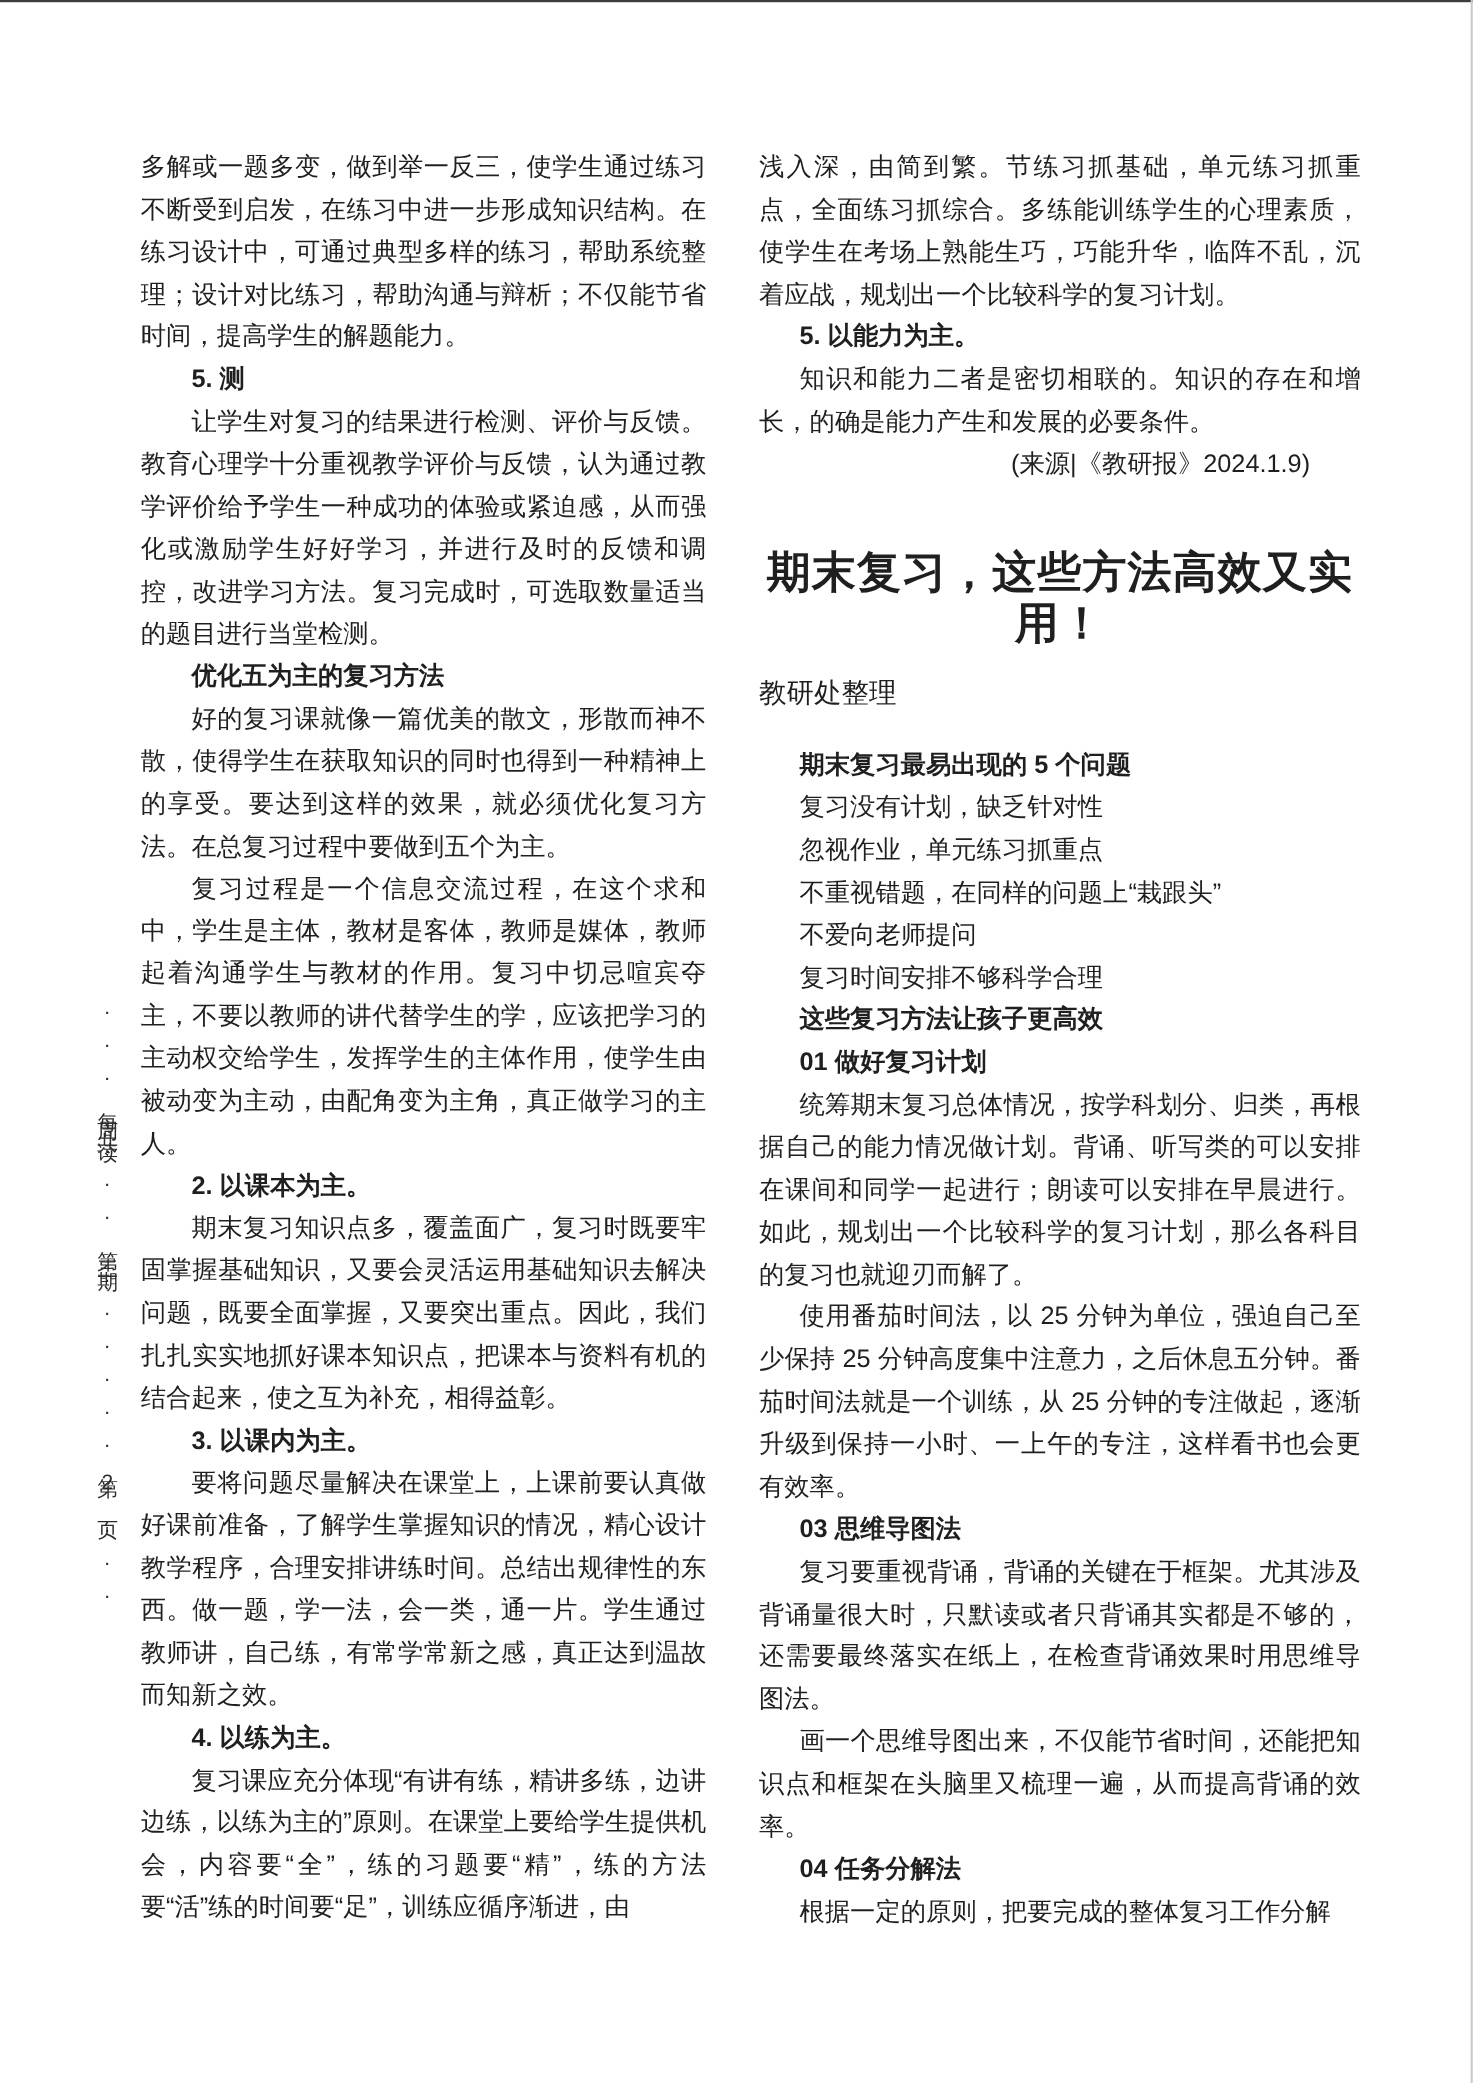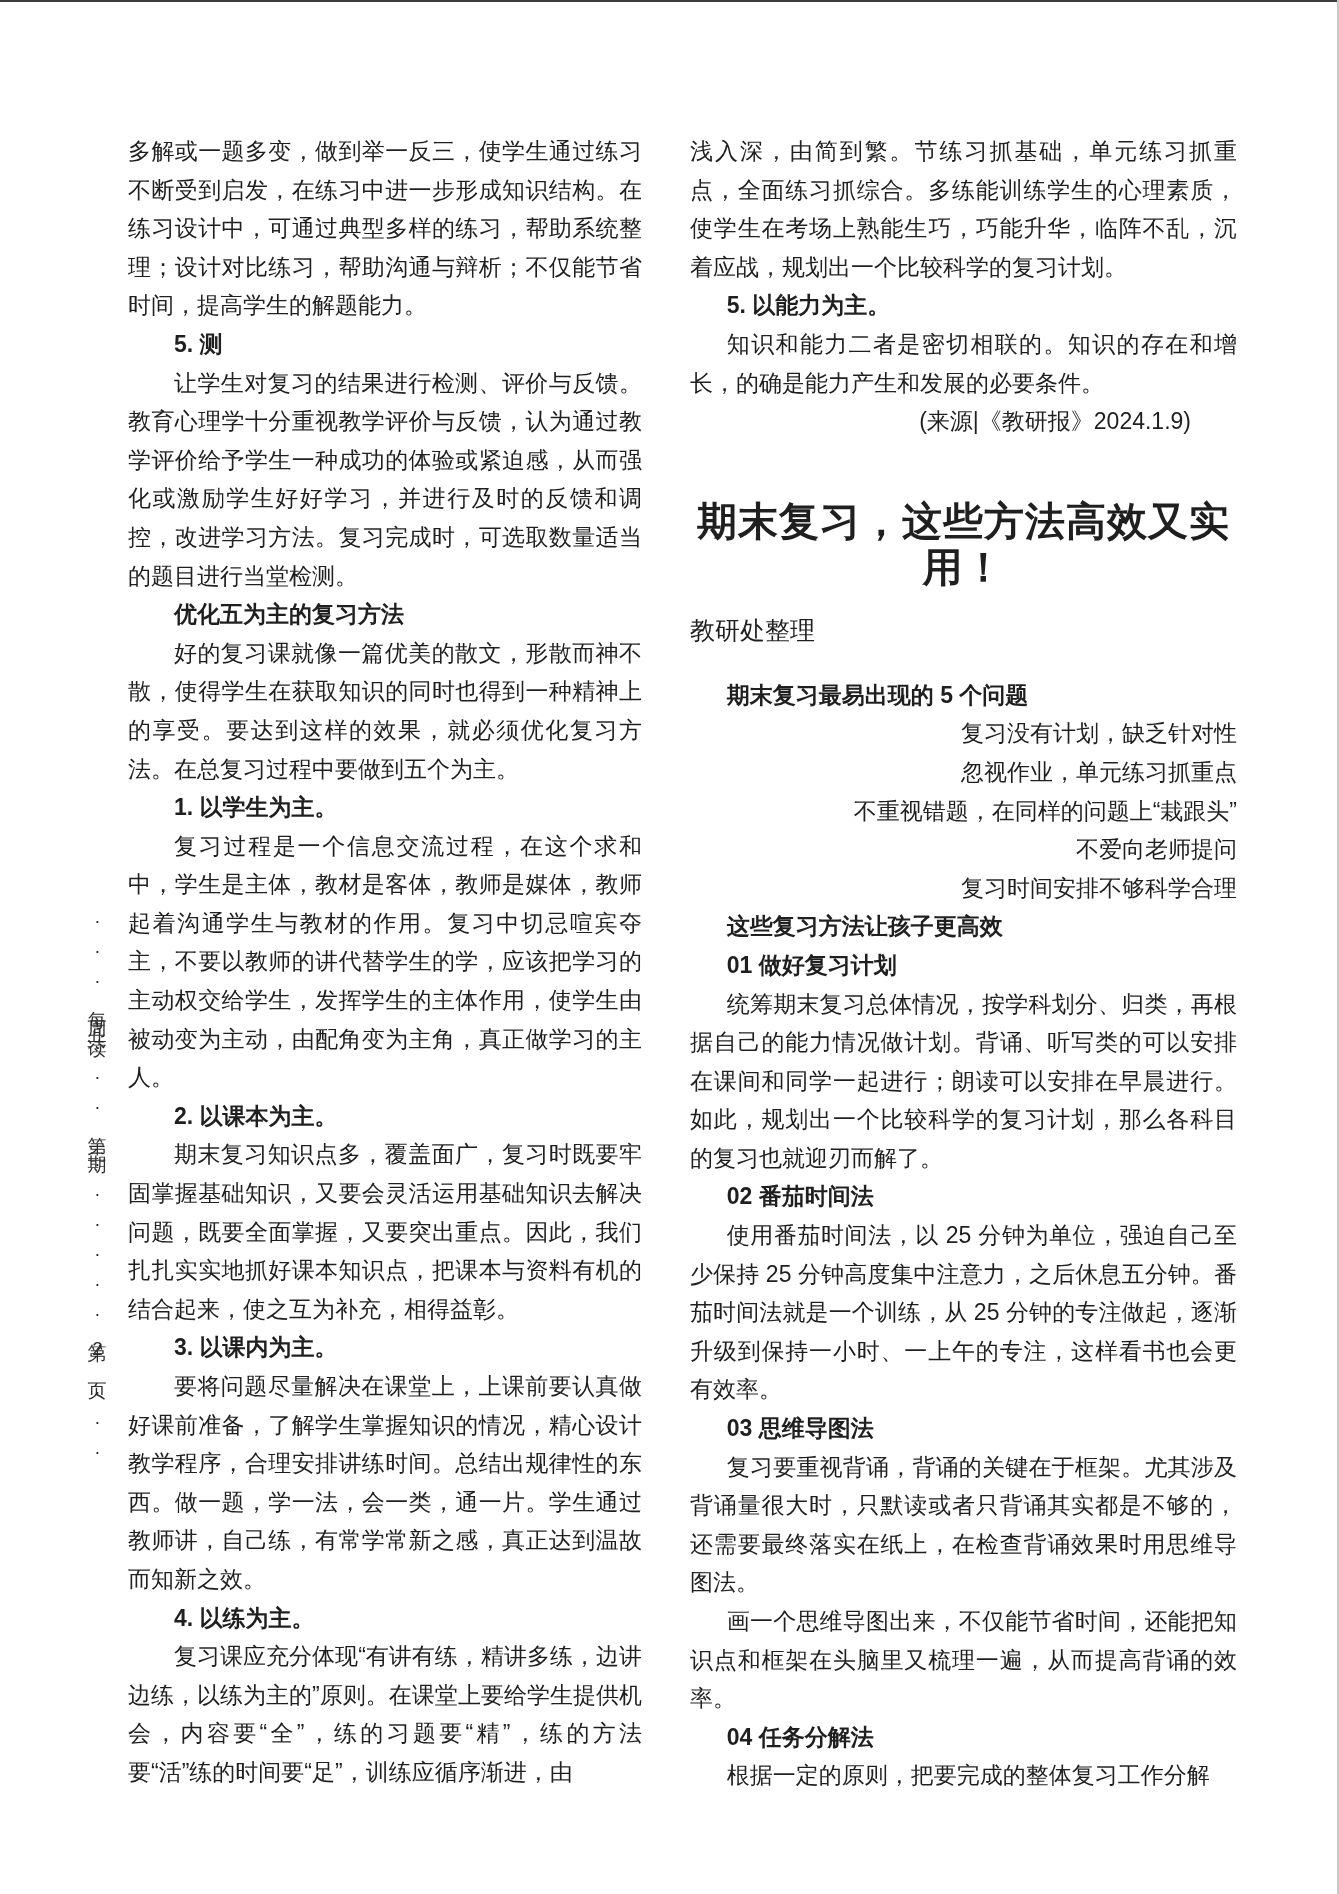--- a/index.html
+++ b/index.html
@@ -29,21 +29,21 @@
     color:var(--text,#1f1f1f);
   }
   .col-left  { left:128px; width:514px; }
   .col-right { left:690px; width:547px; }
 
   .blk { margin:0; }
   .p0 { text-indent:0; }
   .p2 { text-indent:2em; }
   .h  { font-weight:bold; text-indent:2em; }
   .col-right .p2, .col-right .h, .col-right .li { text-indent:1.6em; }
-  .li { text-align:right; }
+  .li { text-align:left; }
   .source { text-align:right; padding-right:46px; }
 
   .article-title {
     font-weight:bold; font-size:40px; line-height:46px;
     text-align:center; text-indent:0; margin-top:57px;
     letter-spacing:1px;
   }
   .byline {
     font-size:25px; line-height:36px;
     text-align:left; text-indent:0; margin-top:22px;
@@ -58,21 +58,20 @@
   <div class="right-edge"></div>
 
   <div class="margin-label">...每周共读...第三期......第2页...</div>
 
   <div class="col col-left">
     <p class="blk p0">多解或一题多变，做到举一反三，使学生通过练习不断受到启发，在练习中进一步形成知识结构。在练习设计中，可通过典型多样的练习，帮助系统整理；设计对比练习，帮助沟通与辩析；不仅能节省时间，提高学生的解题能力。</p>
     <p class="blk h">5. 测</p>
     <p class="blk p2">让学生对复习的结果进行检测、评价与反馈。教育心理学十分重视教学评价与反馈，认为通过教学评价给予学生一种成功的体验或紧迫感，从而强化或激励学生好好学习，并进行及时的反馈和调控，改进学习方法。复习完成时，可选取数量适当的题目进行当堂检测。</p>
     <p class="blk h">优化五为主的复习方法</p>
     <p class="blk p2">好的复习课就像一篇优美的散文，形散而神不散，使得学生在获取知识的同时也得到一种精神上的享受。要达到这样的效果，就必须优化复习方法。在总复习过程中要做到五个为主。</p>
-    <p class="blk h">1. 以学生为主。</p>
     <p class="blk p2">复习过程是一个信息交流过程，在这个求和中，学生是主体，教材是客体，教师是媒体，教师起着沟通学生与教材的作用。复习中切忌喧宾夺主，不要以教师的讲代替学生的学，应该把学习的主动权交给学生，发挥学生的主体作用，使学生由被动变为主动，由配角变为主角，真正做学习的主人。</p>
     <p class="blk h">2. 以课本为主。</p>
     <p class="blk p2">期末复习知识点多，覆盖面广，复习时既要牢固掌握基础知识，又要会灵活运用基础知识去解决问题，既要全面掌握，又要突出重点。因此，我们扎扎实实地抓好课本知识点，把课本与资料有机的结合起来，使之互为补充，相得益彰。</p>
     <p class="blk h">3. 以课内为主。</p>
     <p class="blk p2">要将问题尽量解决在课堂上，上课前要认真做好课前准备，了解学生掌握知识的情况，精心设计教学程序，合理安排讲练时间。总结出规律性的东西。做一题，学一法，会一类，通一片。学生通过教师讲，自己练，有常学常新之感，真正达到温故而知新之效。</p>
     <p class="blk h">4. 以练为主。</p>
     <p class="blk p2">复习课应充分体现“有讲有练，精讲多练，边讲边练，以练为主的”原则。在课堂上要给学生提供机会，内容要“全”，练的习题要“精”，练的方法要“活”练的时间要“足”，训练应循序渐进，由</p>
   </div>
 
   <div class="col col-right">
@@ -87,21 +86,20 @@
     <div class="sections">
       <p class="blk h">期末复习最易出现的 5 个问题</p>
       <p class="blk li">复习没有计划，缺乏针对性</p>
       <p class="blk li">忽视作业，单元练习抓重点</p>
       <p class="blk li">不重视错题，在同样的问题上“栽跟头”</p>
       <p class="blk li">不爱向老师提问</p>
       <p class="blk li">复习时间安排不够科学合理</p>
       <p class="blk h">这些复习方法让孩子更高效</p>
       <p class="blk h">01 做好复习计划</p>
       <p class="blk p2">统筹期末复习总体情况，按学科划分、归类，再根据自己的能力情况做计划。背诵、听写类的可以安排在课间和同学一起进行；朗读可以安排在早晨进行。如此，规划出一个比较科学的复习计划，那么各科目的复习也就迎刃而解了。</p>
-      <p class="blk h">02 番茄时间法</p>
       <p class="blk p2">使用番茄时间法，以 25 分钟为单位，强迫自己至少保持 25 分钟高度集中注意力，之后休息五分钟。番茄时间法就是一个训练，从 25 分钟的专注做起，逐渐升级到保持一小时、一上午的专注，这样看书也会更有效率。</p>
       <p class="blk h">03 思维导图法</p>
       <p class="blk p2">复习要重视背诵，背诵的关键在于框架。尤其涉及背诵量很大时，只默读或者只背诵其实都是不够的，还需要最终落实在纸上，在检查背诵效果时用思维导图法。</p>
       <p class="blk p2">画一个思维导图出来，不仅能节省时间，还能把知识点和框架在头脑里又梳理一遍，从而提高背诵的效率。</p>
       <p class="blk h">04 任务分解法</p>
       <p class="blk p2">根据一定的原则，把要完成的整体复习工作分解</p>
     </div>
   </div>
 </div>
 

